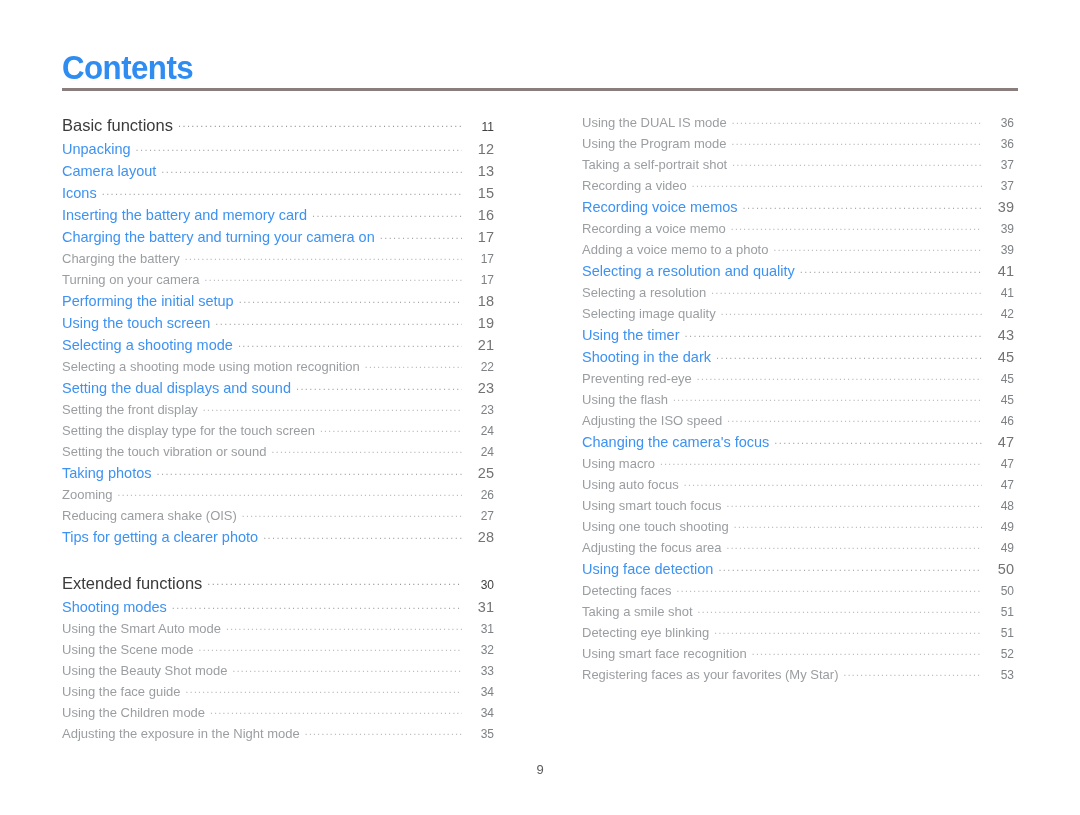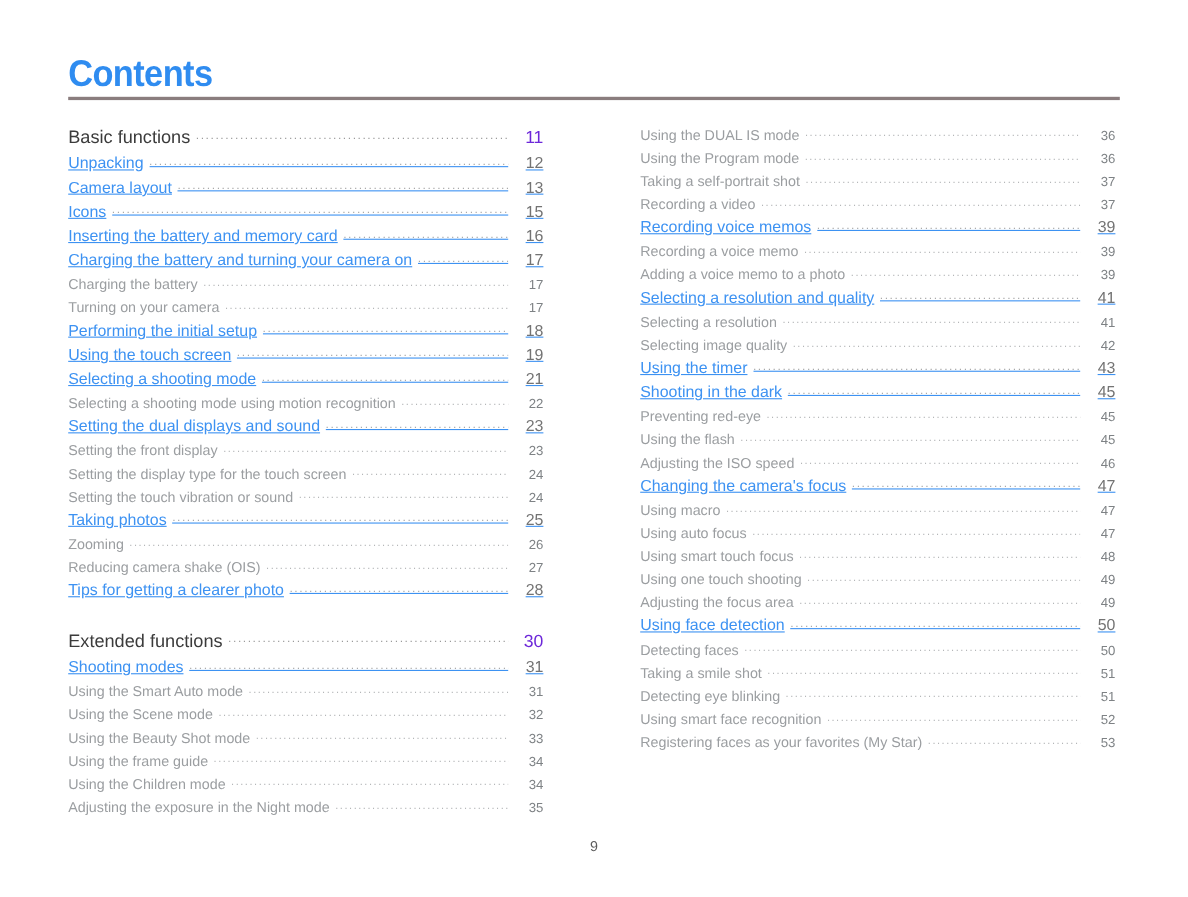--- a/index.html
+++ b/index.html
@@ -85,29 +85,28 @@
   }
 
   
   .lvl-section {
     font-size: 16.5px;
     color: #3b3b3b;
     height: 26px;
     line-height: 26px;
   }
   .lvl-section .toc-leader { color: #9a9a9a; top: -4px; }
-  .lvl-section .toc-page { color: #6d28d9; min-width: 26px; font-size: 16px; }
+  .lvl-section .toc-page { color: #404040; min-width: 26px; font-size: 12px; }
 
   
   .lvl-1 {
     font-size: 14.5px;
     color: #3d92f2;
     height: 22px;
     line-height: 22px;
-    text-decoration: underline;
   }
   .lvl-1 .toc-leader { color: #a9a9a9; }
   .lvl-1 .toc-page { color: #737373; min-width: 26px; font-size: 14.5px; }
 
   
   .lvl-2 {
     font-size: 13px;
     color: #9b9ea1;
     height: 21px;
     line-height: 21px;
@@ -258,21 +257,21 @@
         <span class="toc-label">Using the Scene mode</span>
         <span class="toc-leader"></span>
         <span class="toc-page">32</span>
       </div>
       <div class="toc-row lvl-2">
         <span class="toc-label">Using the Beauty Shot mode</span>
         <span class="toc-leader"></span>
         <span class="toc-page">33</span>
       </div>
       <div class="toc-row lvl-2">
-        <span class="toc-label">Using the frame guide</span>
+        <span class="toc-label">Using the face guide</span>
         <span class="toc-leader"></span>
         <span class="toc-page">34</span>
       </div>
       <div class="toc-row lvl-2">
         <span class="toc-label">Using the Children mode</span>
         <span class="toc-leader"></span>
         <span class="toc-page">34</span>
       </div>
       <div class="toc-row lvl-2">
         <span class="toc-label">Adjusting the exposure in the Night mode</span>

